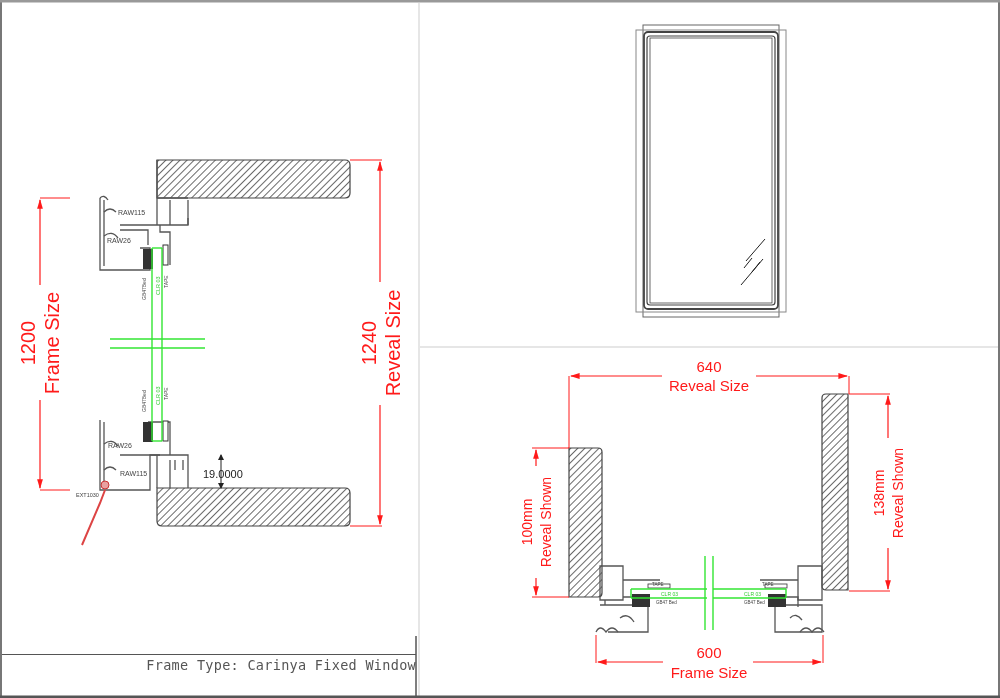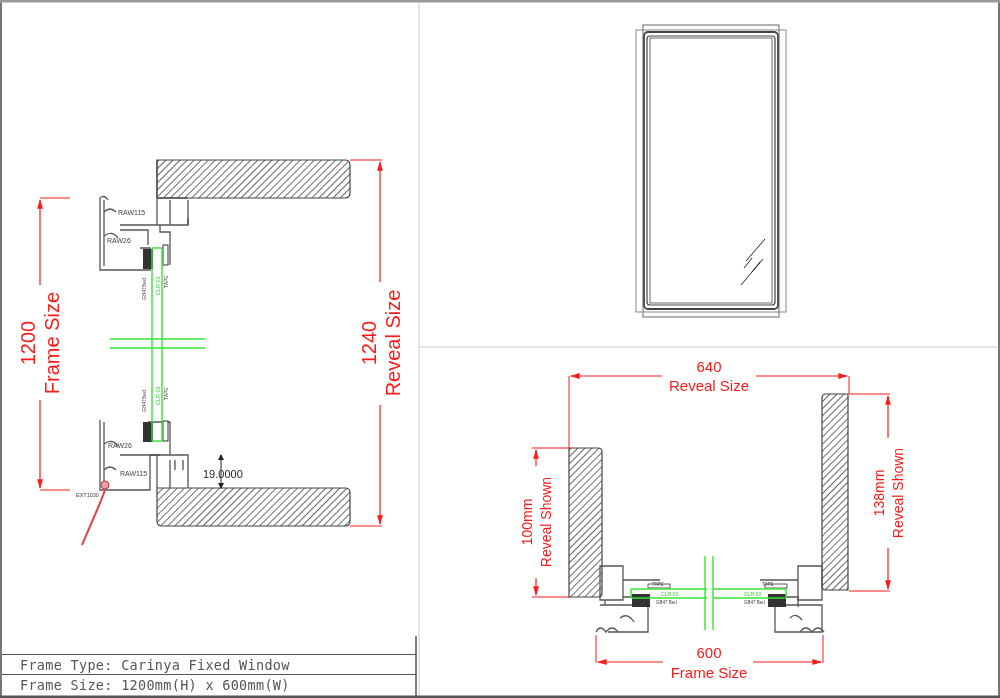--- a/index.html
+++ b/index.html
@@ -1,19 +1,19 @@
 <!DOCTYPE html>
 <html><head>
 <meta charset="utf-8">
 <style>
   html,body{margin:0;padding:0;background:#ffffff;}
   body{width:1000px;height:698px;position:relative;overflow:hidden;font-family:"Liberation Sans",sans-serif;}
   .sheet{position:absolute;left:0;top:0;width:1000px;height:698px;}
   .title-block{position:absolute;left:2px;top:654px;width:414px;height:42px;}
-  .tb-row{position:absolute;left:0;width:414px;height:20px;border-top:1.5px solid #555;font-family:"DejaVu Sans Mono","Liberation Mono",monospace;font-size:13.5px;color:#555;line-height:20px;padding-left:18px;box-sizing:border-box;letter-spacing:0.3px;}
+  .tb-row{position:absolute;left:0;width:414px;height:20px;border-top:1.5px solid #555;font-family:"DejaVu Sans Mono","Liberation Mono",monospace;font-size:13.5px;color:#555;line-height:20px;padding-left:8px;box-sizing:border-box;letter-spacing:0.3px;text-align:right;}
   svg text{font-family:"Liberation Sans",sans-serif;}
 </style>
 </head>
 <body>
 
 <div class="sheet">
 <svg width="1000" height="698" viewBox="0 0 1000 698" xmlns="http://www.w3.org/2000/svg">
   <defs>
     <pattern id="hatch" width="5" height="5" patternUnits="userSpaceOnUse" patternTransform="rotate(45)">
       <rect width="5" height="5" fill="#ffffff"></rect>
@@ -210,15 +210,14 @@
       <line x1="888" y1="396" x2="888" y2="438" stroke="#ff1a1a" stroke-width="1.2" marker-start="url(#arr)"></line>
       <line x1="888" y1="548" x2="888" y2="589" stroke="#ff1a1a" stroke-width="1.2" marker-end="url(#arr)"></line>
       <text transform="translate(884,493) rotate(-90)" font-size="14" fill="#ff1a1a" text-anchor="middle">138mm</text>
       <text transform="translate(903,493) rotate(-90)" font-size="14" fill="#ff1a1a" text-anchor="middle">Reveal Shown</text>
     </g>
   </g>
 </svg>
 
 <div class="title-block">
   <div class="tb-row" style="top:0;">Frame Type: Carinya Fixed Window</div>
-  <div class="tb-row" style="top:20px;">Frame Size: 1200mm(H) x 600mm(W)</div>
 </div>
 </div>
 
 </body></html>

